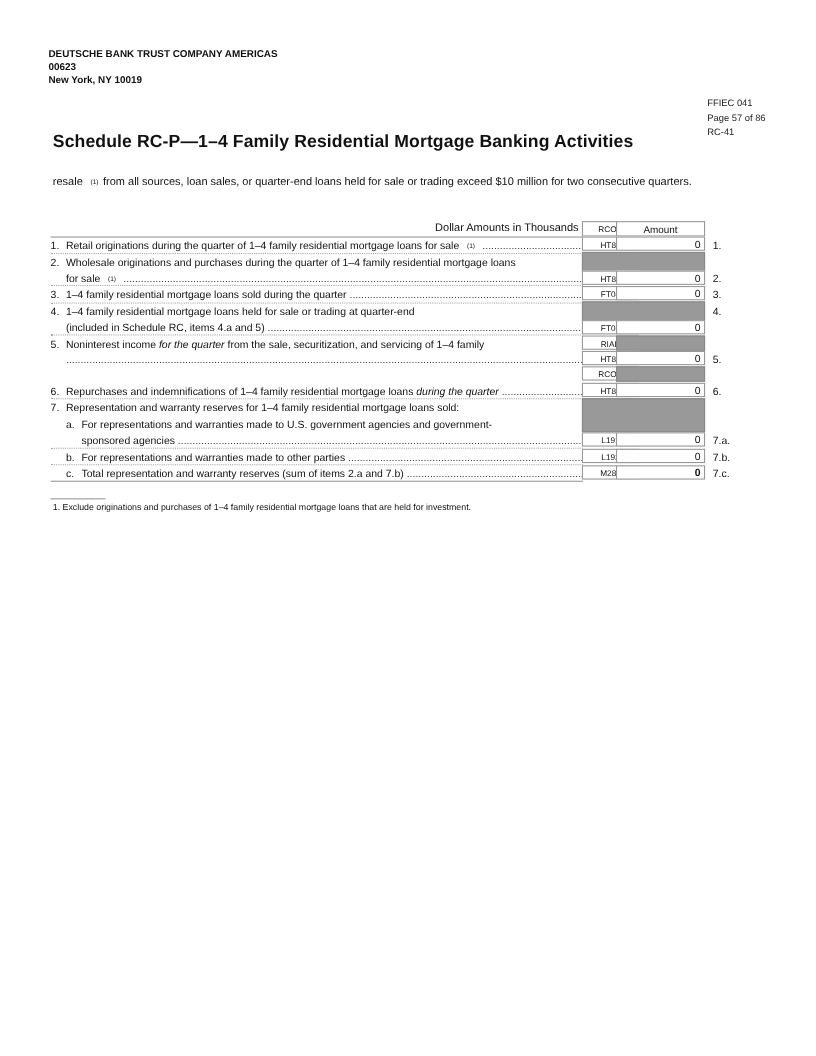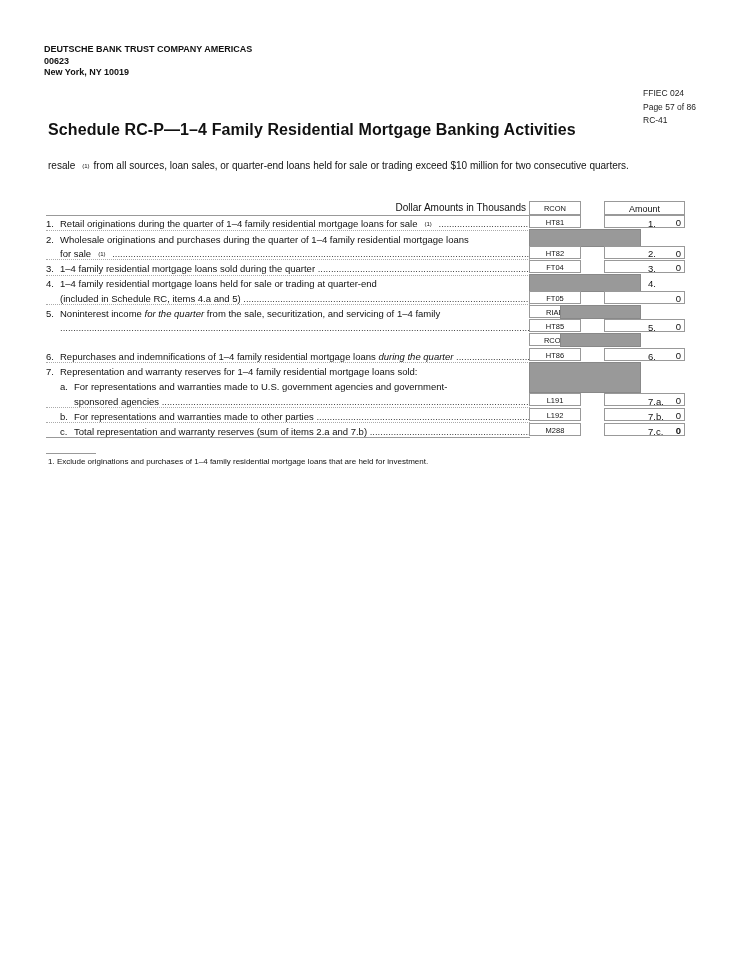--- a/index.html
+++ b/index.html
@@ -19,37 +19,37 @@
   .row { position:absolute; left:46px; width:484px; font-size:9.5px; line-height:11px;
          white-space:nowrap; overflow:hidden; }
   .row .lead::after { content:" ....................................................................................................................................................................................................................................................................."; color:#333; }
   .ind1 { padding-left:14px; }
   .ind2 { padding-left:28px; }
   .num { display:inline-block; width:14px; }
   .cell-code { position:absolute; left:529px; width:52px; height:13px; border:1px solid #999;
                font-size:7.5px; text-align:center; line-height:13px; background:#fff; box-sizing:border-box;}
   .cell-amt { position:absolute; left:560px; width:81px; height:13px; border:1px solid #999;
               font-size:9.5px; text-align:right; padding-right:3px; line-height:13px;
-              box-sizing:border-box; background:#fff;margin-left:44px; }
+              box-sizing:border-box; background:#fff; }
   .shade { position:absolute; left:529px; width:112px; background:#999; border:1px solid #888; box-sizing:border-box; }
   .shade-amt { position:absolute; left:560px; width:81px; background:#999; border:1px solid #888; box-sizing:border-box; }
   .rnum { position:absolute; left:648px; font-size:9.5px; }
   .foot-rule { left:46px; top:453px; width:50px; border-top:1px solid #999; }
   .foot { left:48px; top:457px; font-size:8px; }
 </style>
 </head>
 <body>
 
 <div class="abs bank">
   <div>DEUTSCHE BANK TRUST COMPANY AMERICAS</div>
   <div>00623</div>
   <div>New York, NY 10019</div>
 </div>
 <div class="abs formid">
-  <div>FFIEC 024</div>
+  <div>FFIEC 041</div>
   <div>Page 57 of 86</div>
   <div>RC-41</div>
 </div>
 
 <div class="abs title">Schedule RC-P—1–4 Family Residential Mortgage Banking Activities</div>
 
 <div class="abs intro">
   <div><span>resale</span><span class="sup">(1)</span><span>from all sources, loan sales, or quarter-end loans held for sale or trading exceed $10 million for two consecutive quarters.</span></div>
 </div>
 

